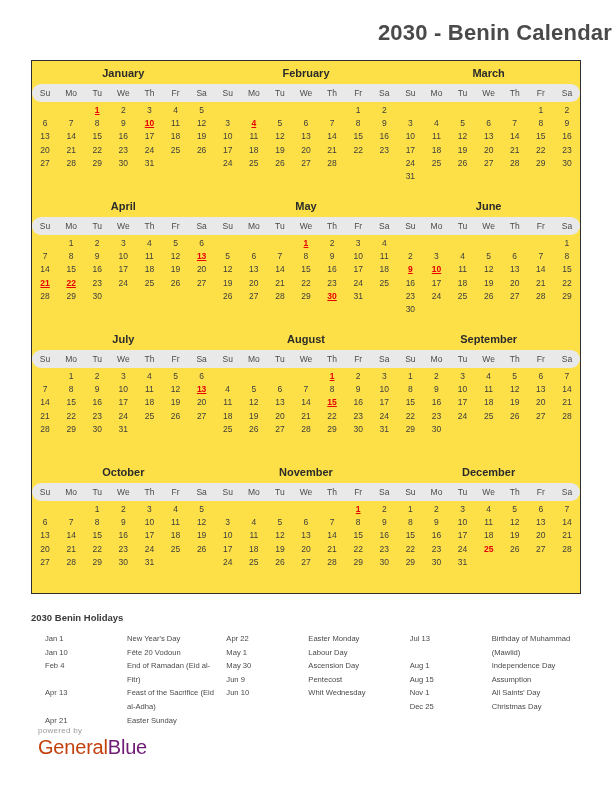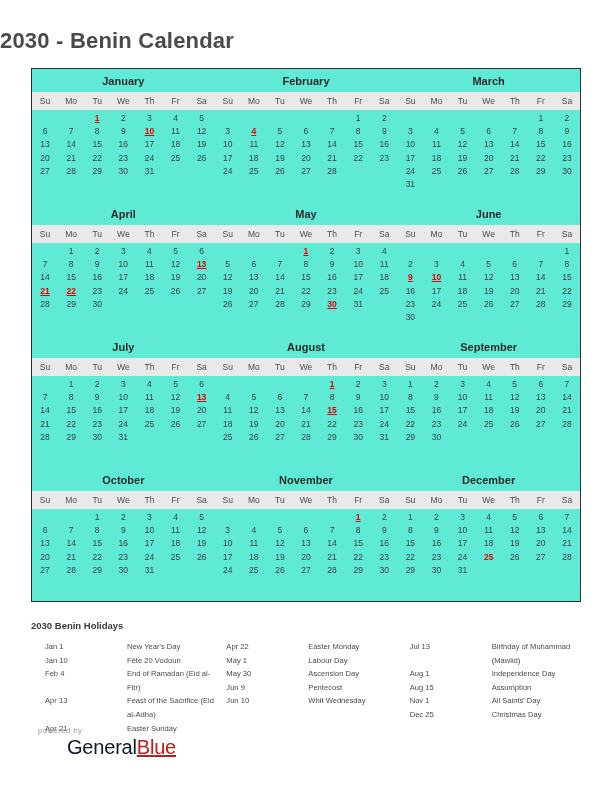--- a/index.html
+++ b/index.html
@@ -15,34 +15,34 @@
   #page {
     position: relative;
     width: 612px;
     height: 792px;
     background: #ffffff;
     overflow: hidden;
   }
 
   
   .cal-title {
-    text-align: left;
+    text-align: right;
     font-size: 22px;
     font-weight: bold;
     color: #4a4a4a;
     letter-spacing: 0.2px;
-    padding-top: 28px;
+    padding-top: 20px;
     padding-bottom: 14px;
   }
 
   
   .cal-frame {
     margin: 0 31px;
     border: 1px solid #2f2f2f;
-    background: #5eead4;
+    background: #fde047;
   }
 
   .quarter {
     display: flex;
     width: 100%;
   }
   .month-block {
     width: 33.3333%;
     padding: 0;
   }
@@ -50,20 +50,21 @@
     text-align: center;
     font-size: 11px;
     font-weight: bold;
     color: #2b2b2b;
     padding: 6px 0 5px 0;
   }
   .quarter-dow {
     display: flex;
     width: 100%;
     background: #e9e9e9;
+    border-radius: 9px;
   }
   .dow-row {
     width: 33.3333%;
     display: grid;
     grid-template-columns: repeat(7, 1fr);
   }
   .dow-cell {
     text-align: center;
     font-size: 8.5px;
     color: #4a4a4a;
@@ -140,22 +141,22 @@
   .powered {
     font-size: 8px;
     color: #9a9a9a;
     letter-spacing: 0.3px;
     margin-bottom: 1px;
   }
   .brand {
     font-size: 20px;
     letter-spacing: -0.2px;
   }
-  .brand .general { color: #0f172a; margin-left: 29px; }
-  .brand .blue { color: #b91c1c; text-decoration: underline; }
+  .brand .general { color: #c2410c; }
+  .brand .blue { color: #701a75; }
 </style>
 </head>
 <body>
 
 <div id="page">
 
   <div class="cal-title">2030 - Benin Calendar</div>
 
   <div class="cal-frame">
     <div id="quarters-host">

